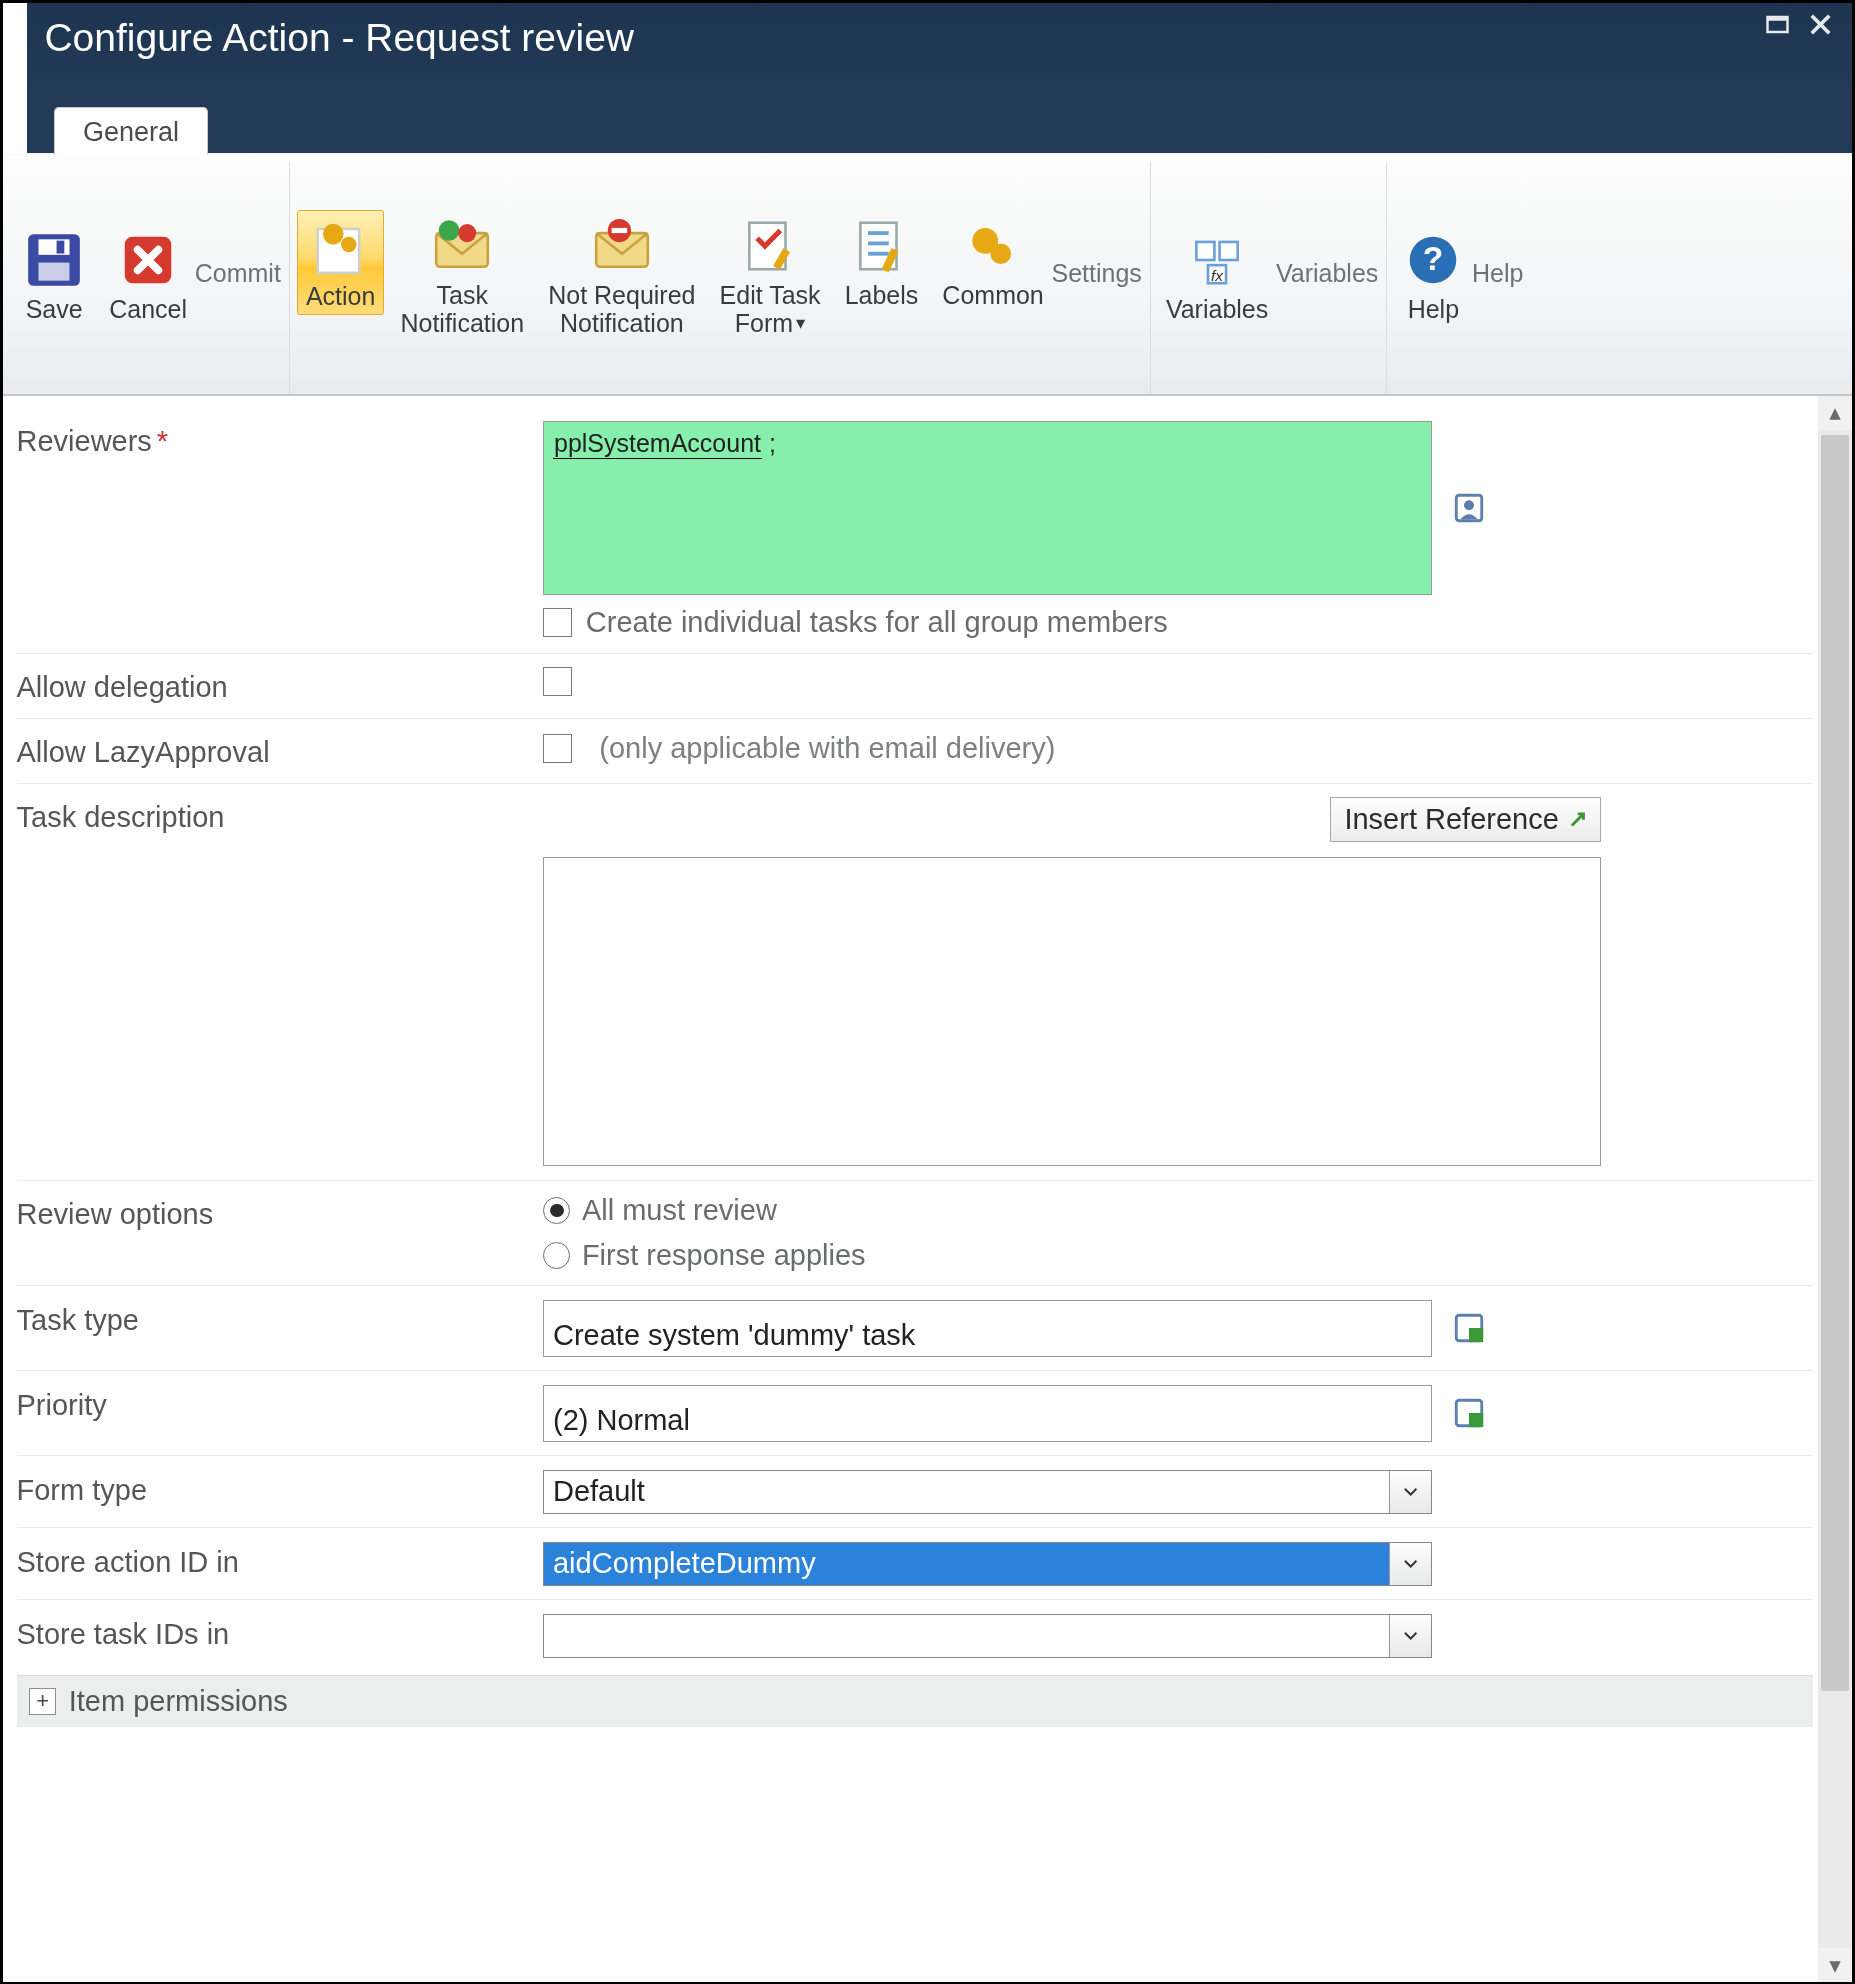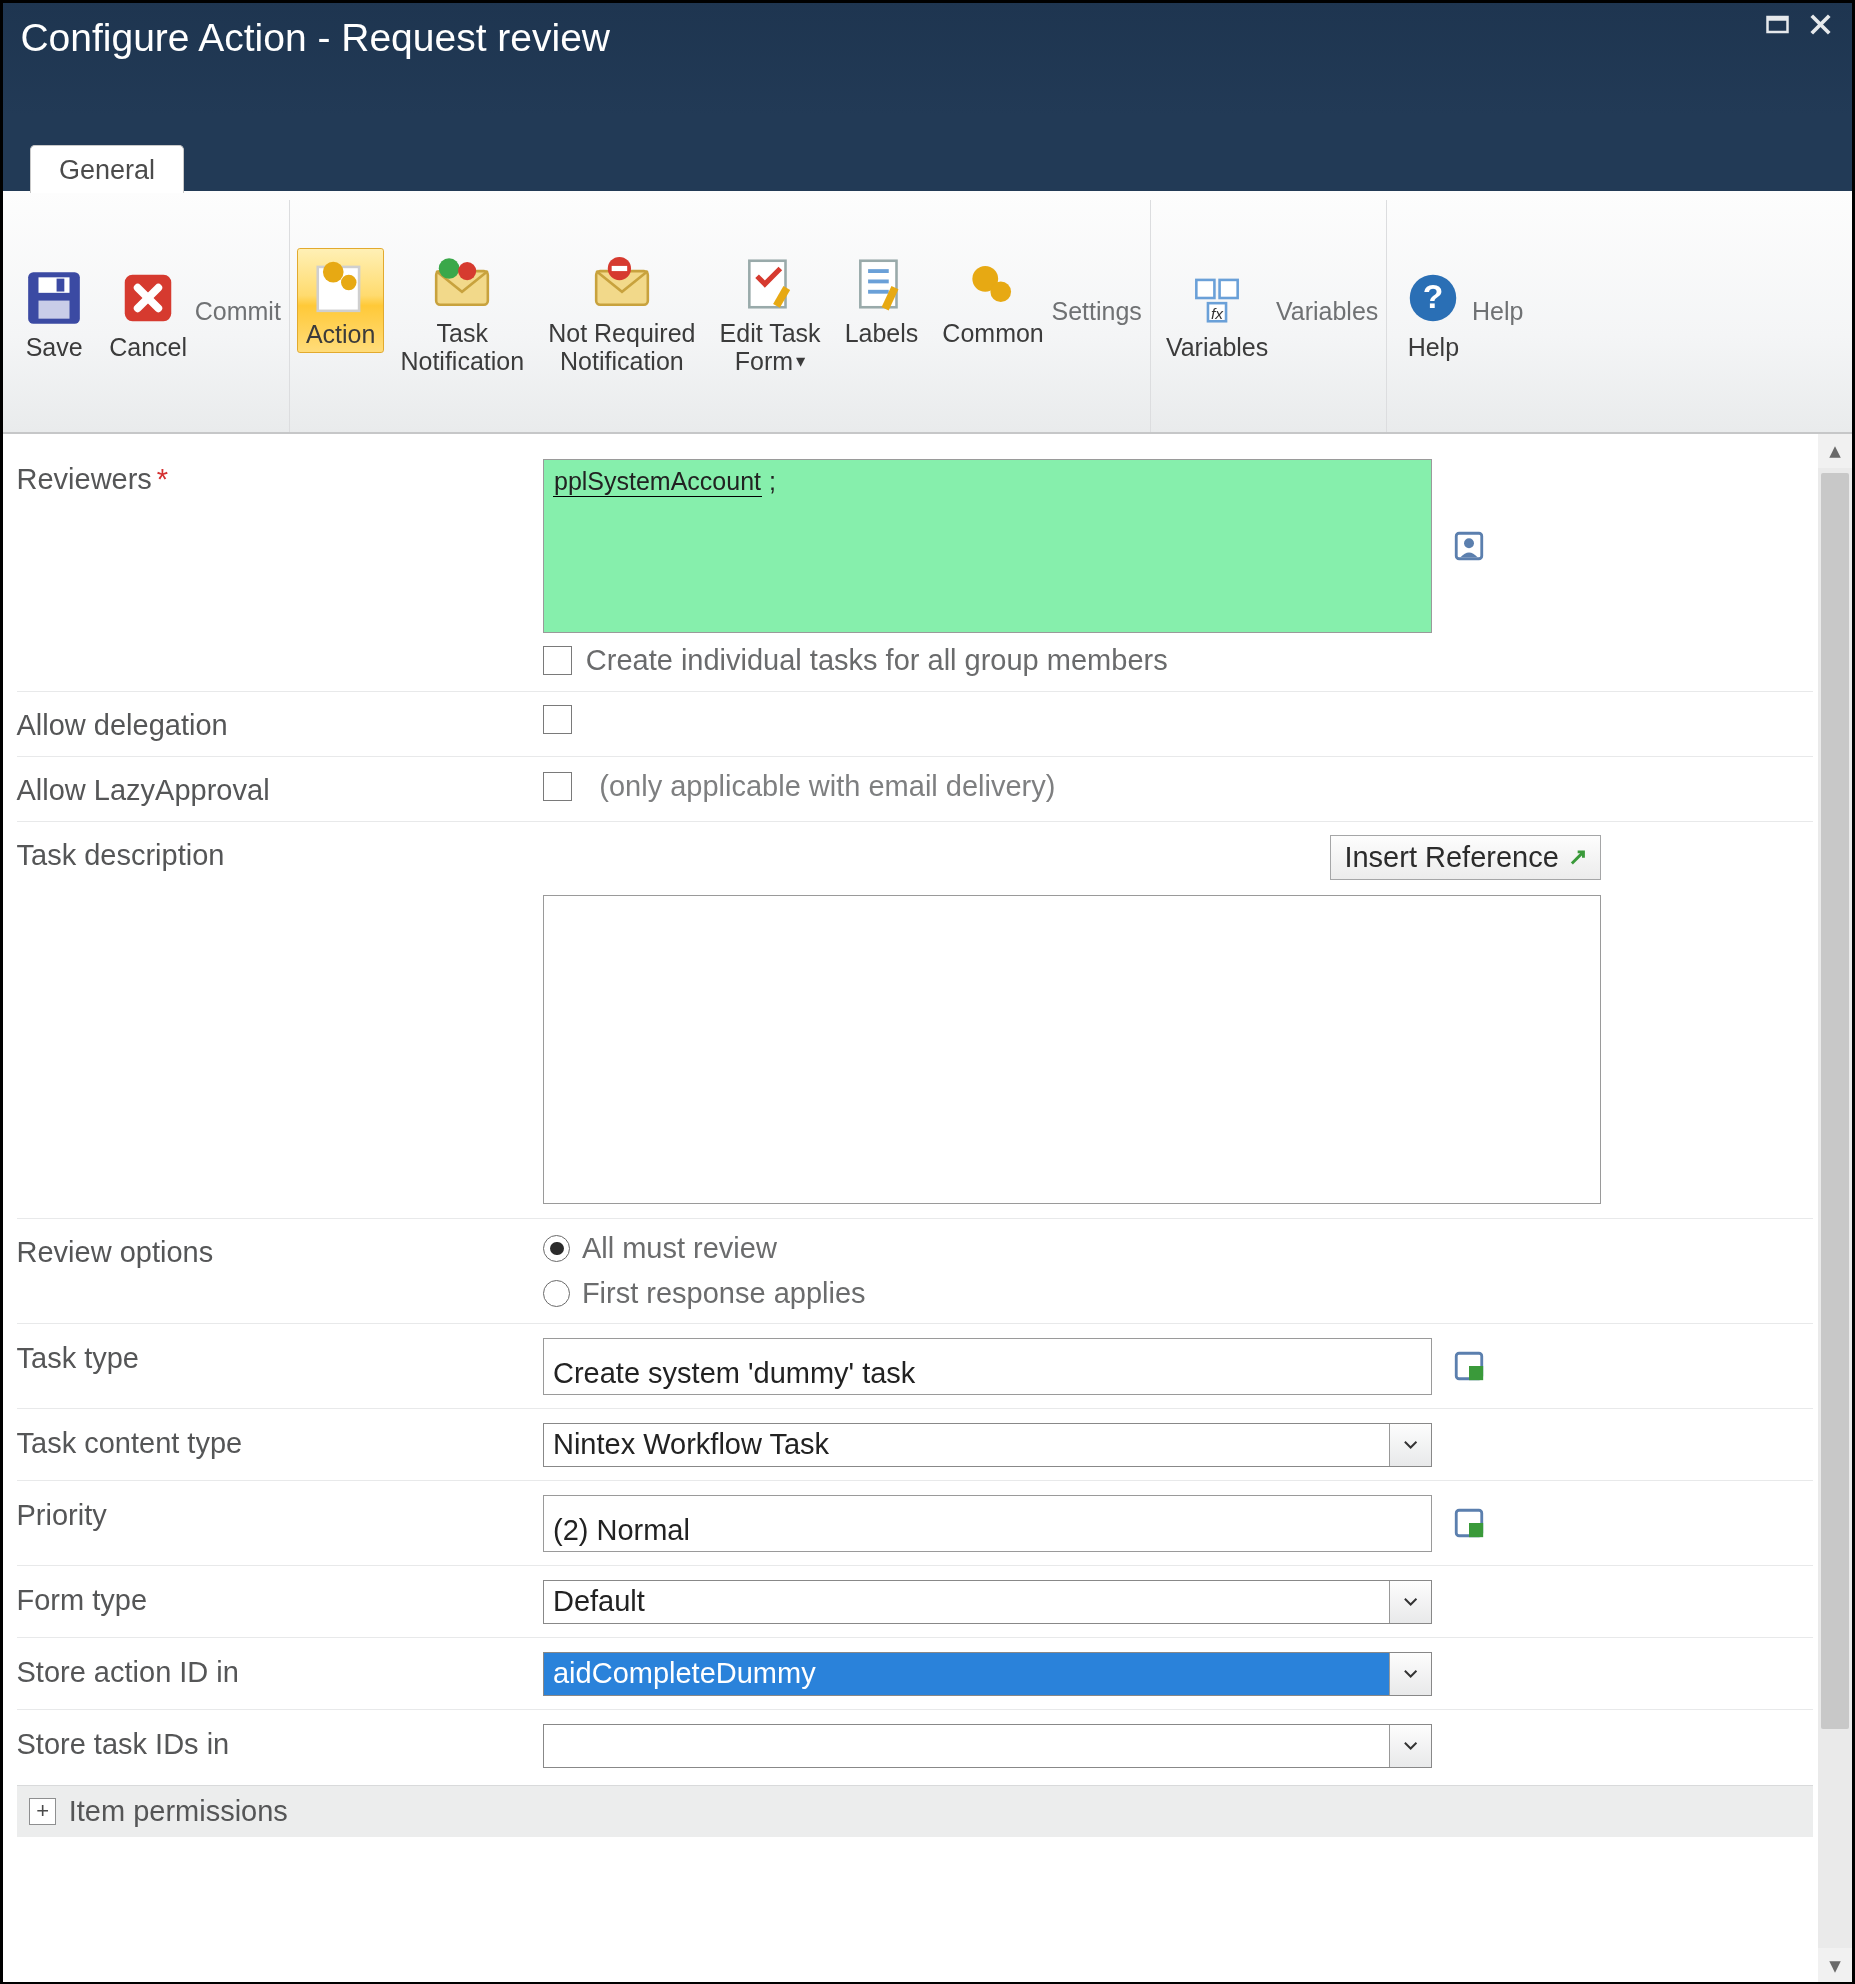--- a/index.html
+++ b/index.html
@@ -16,28 +16,29 @@
     width: 1855px;
     height: 1985px;
     border: 3.9px solid #000;
     display: flex;
     flex-direction: column;
     background: #fff;
     position: relative;
   }
   
   .titlebar {
-    height: 188px;
+    height: 150px;
     background: linear-gradient(#1e3550, #223a56 60%, #223a56);
     display: flex;
     align-items: flex-start;
     justify-content: space-between;
     padding: 9.7px 17.4px 0 17.4px;
     color: #fff;
     position: relative;
+    margin-left: 24px;
   }
   .titlebar .title {
     font-size: 39px;
     font-weight: 400;
     margin-top: 2.9px;
   }
   .winbtns {
     display: flex;
     gap: 13.5px;
     margin-top: -1.9px;
@@ -593,33 +594,20 @@
             <div class="picker-icon">
               <svg viewBox="0 0 24 24">
                   <rect x="3" y="3" width="18" height="18" rx="2" fill="#fff" stroke="#5b7fae" stroke-width="2"></rect>
                   <rect x="12" y="12" width="10" height="10" fill="#3a9a3a"></rect>
                 </svg>
             </div>
           </div>
         </div>
       </div>
 
-      <div class="row">
-        <div class="label">Task content type</div>
-        <div class="control">
-          <div class="selectbox">
-            <div class="val">Nintex Workflow Task</div>
-            <div class="trig">
-                <svg viewBox="0 0 20 20">
-                  <path d="M4 7 l6 6 l6 -6" fill="none" stroke="#333" stroke-width="2"></path>
-                </svg>
-              </div>
-          </div>
-        </div>
-      </div>
 
       <div class="row">
         <div class="label">Priority</div>
         <div class="control">
           <div class="hctl">
             <div class="textinput">
                 <span>(2) Normal</span>
               </div>
             <div class="picker-icon">
               <svg viewBox="0 0 24 24">

